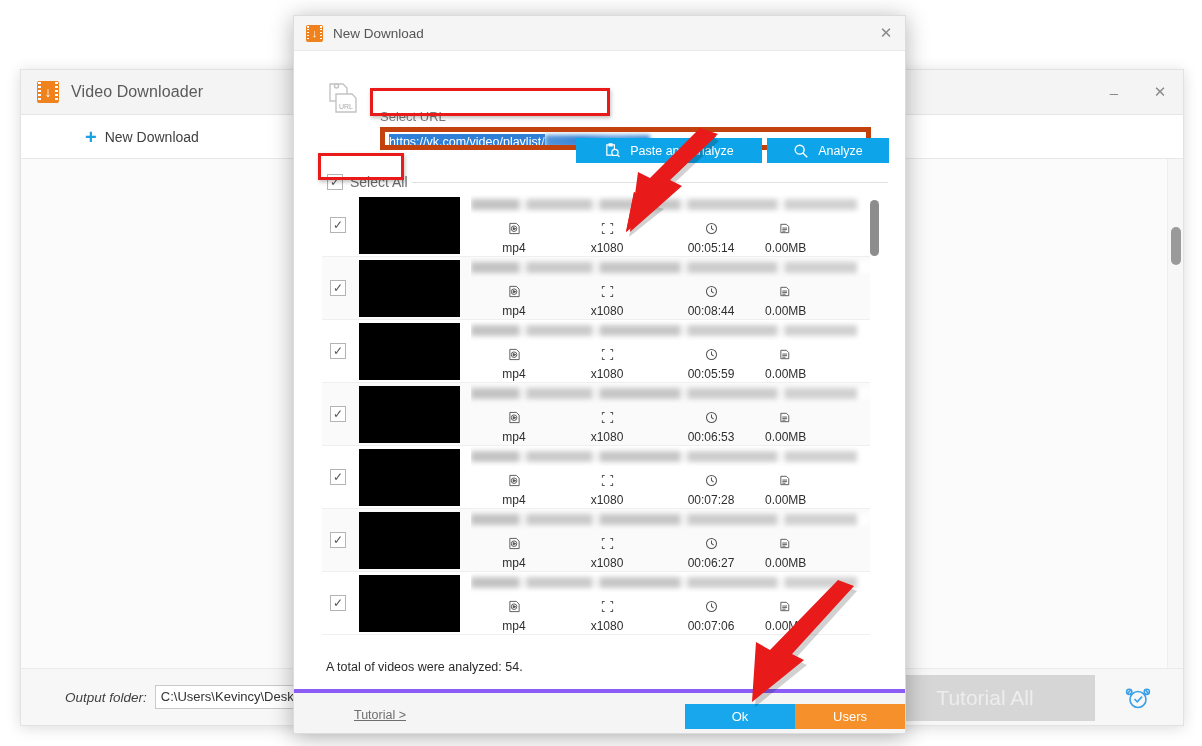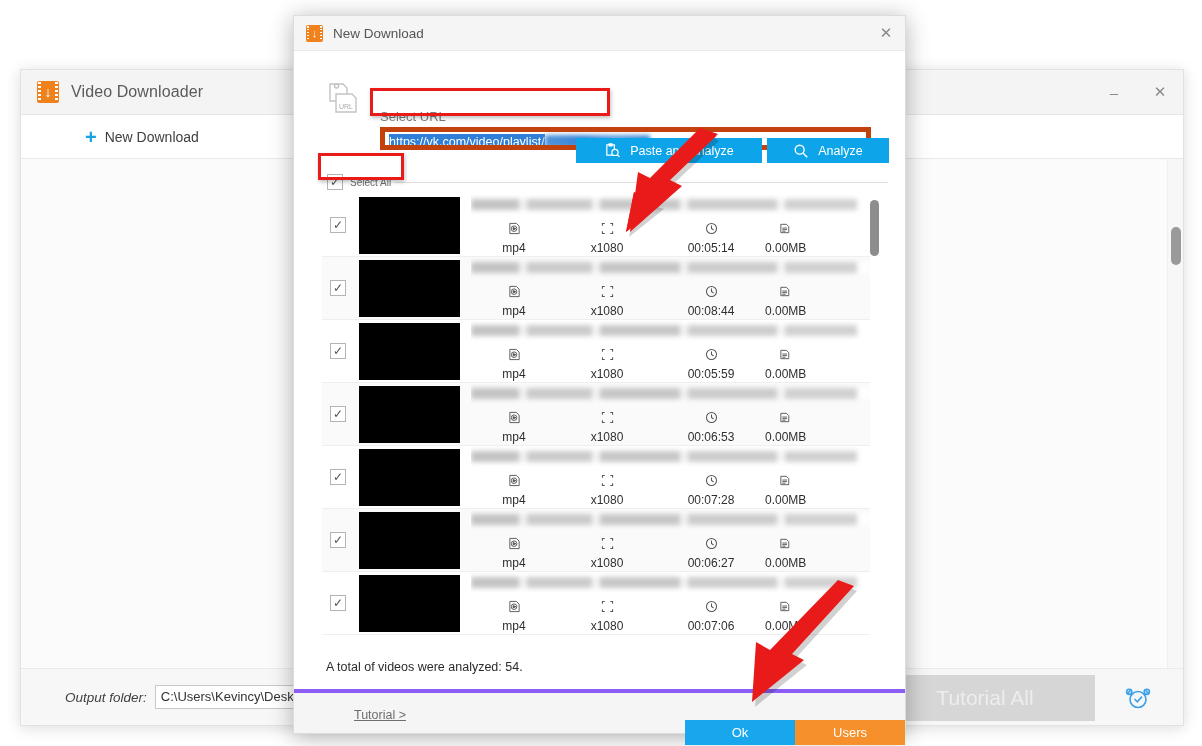--- a/index.html
+++ b/index.html
@@ -154,21 +154,21 @@
   .selectall-row {
     position:absolute; left: 0; top: 156px; width:100%; height: 20px;
     display:flex; align-items:center;
   }
   .chk {
     width:16px;height:16px;border:1px solid #b4b4b4;background:#fff;
     display:inline-flex;align-items:center;justify-content:center;
     color:#555; font-size:12px; line-height:1; flex:0 0 auto;
   }
   .selectall-chk { margin-left: 33px; }
-  .selectall-label { margin-left: 7px; font-size:10px; color:#6c6c6c; }
+  .selectall-label { margin-left: 7px; font-size:14px; color:#6c6c6c; }
   .hr {
     flex:1; height:1px; background:#e0e0e0; margin-left:4px; margin-right:17px;
   }
 
   
   .list {
     position:absolute; left: 28px; top: 178px; width: 557px; height: 457px;
     overflow:hidden; background:#fff;
   }
   .row {
@@ -206,21 +206,21 @@
     position:absolute; left:0; right:0; bottom:0; height: 44px;
     background:#f5f5f5; border-top:4px solid #8b5cf6;
   }
   .tutorial {
     position:absolute; left: 60px; top: 15px;
     font-size:12.5px; color:#6e6e6e; text-decoration: underline;
   }
   .fbtn {
     position:absolute; top: 11px; height: 25px; width: 110px;
     display:flex;align-items:center;justify-content:center;
-    font-size:13px; color:#fff;margin-top:16px;
+    font-size:13px; color:#fff;
   }
   .fbtn-ok { right: 110px; background:#18a7ec; }
   .fbtn-cancel { right: -7px; background:#f5902a; right: 0px; }
 
   
   .redbox {
     position:absolute; border: 3px solid #e81a1a; pointer-events:none;
     box-shadow: 1px 2px 4px rgba(0,0,0,0.25);
   }
   .arrow { position:absolute; pointer-events:none; }

